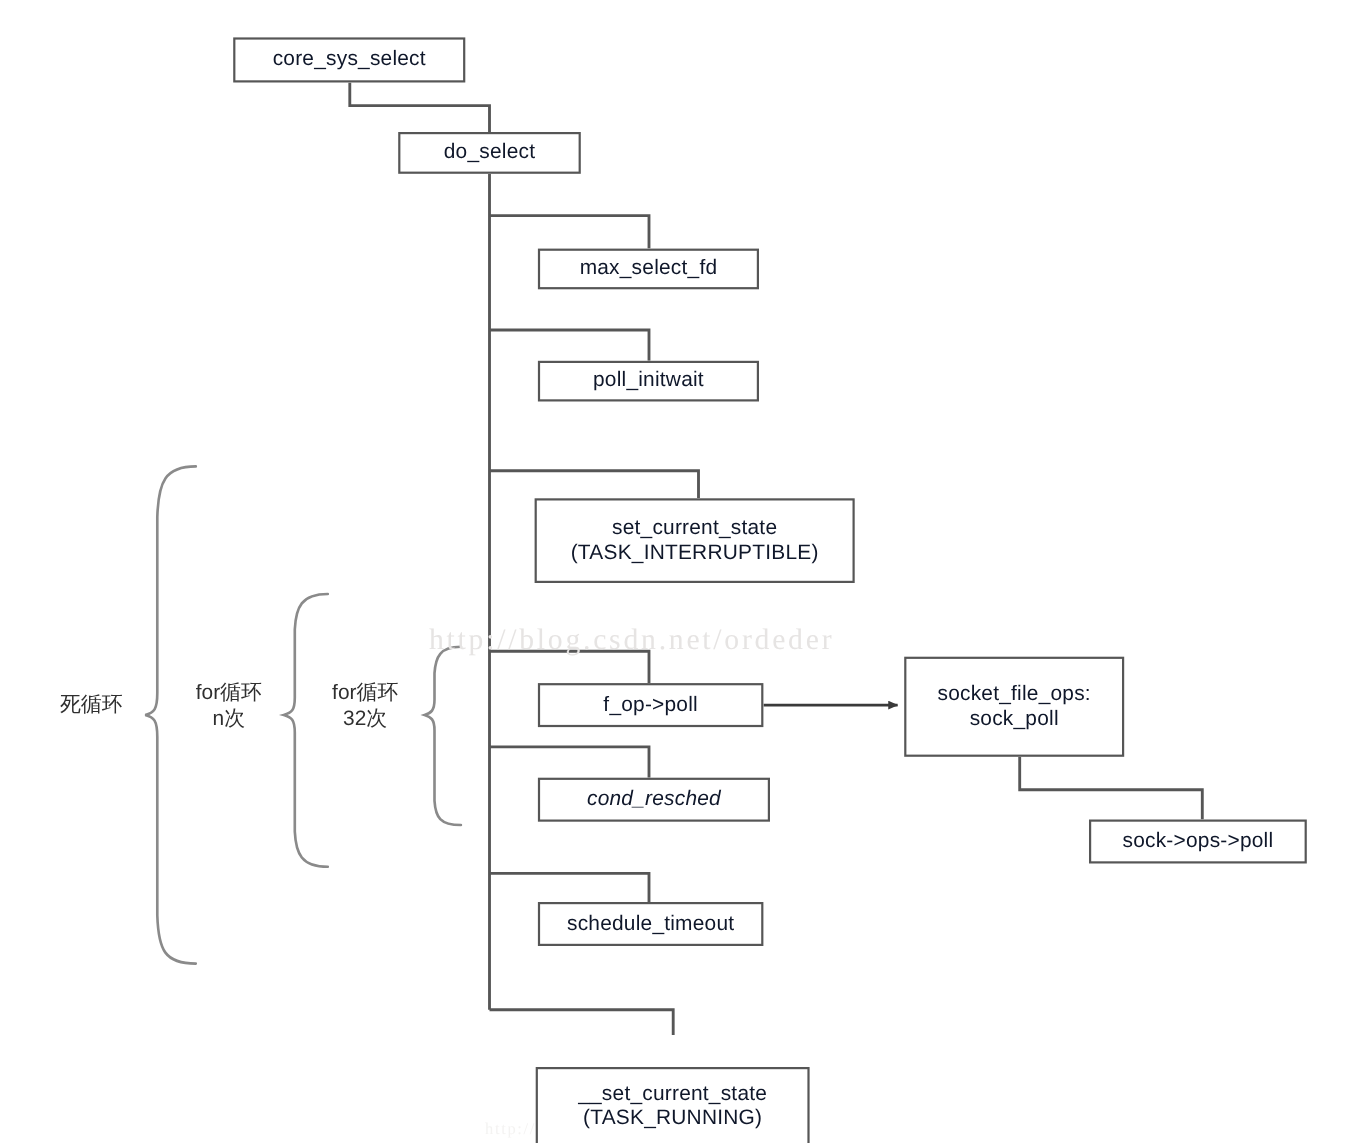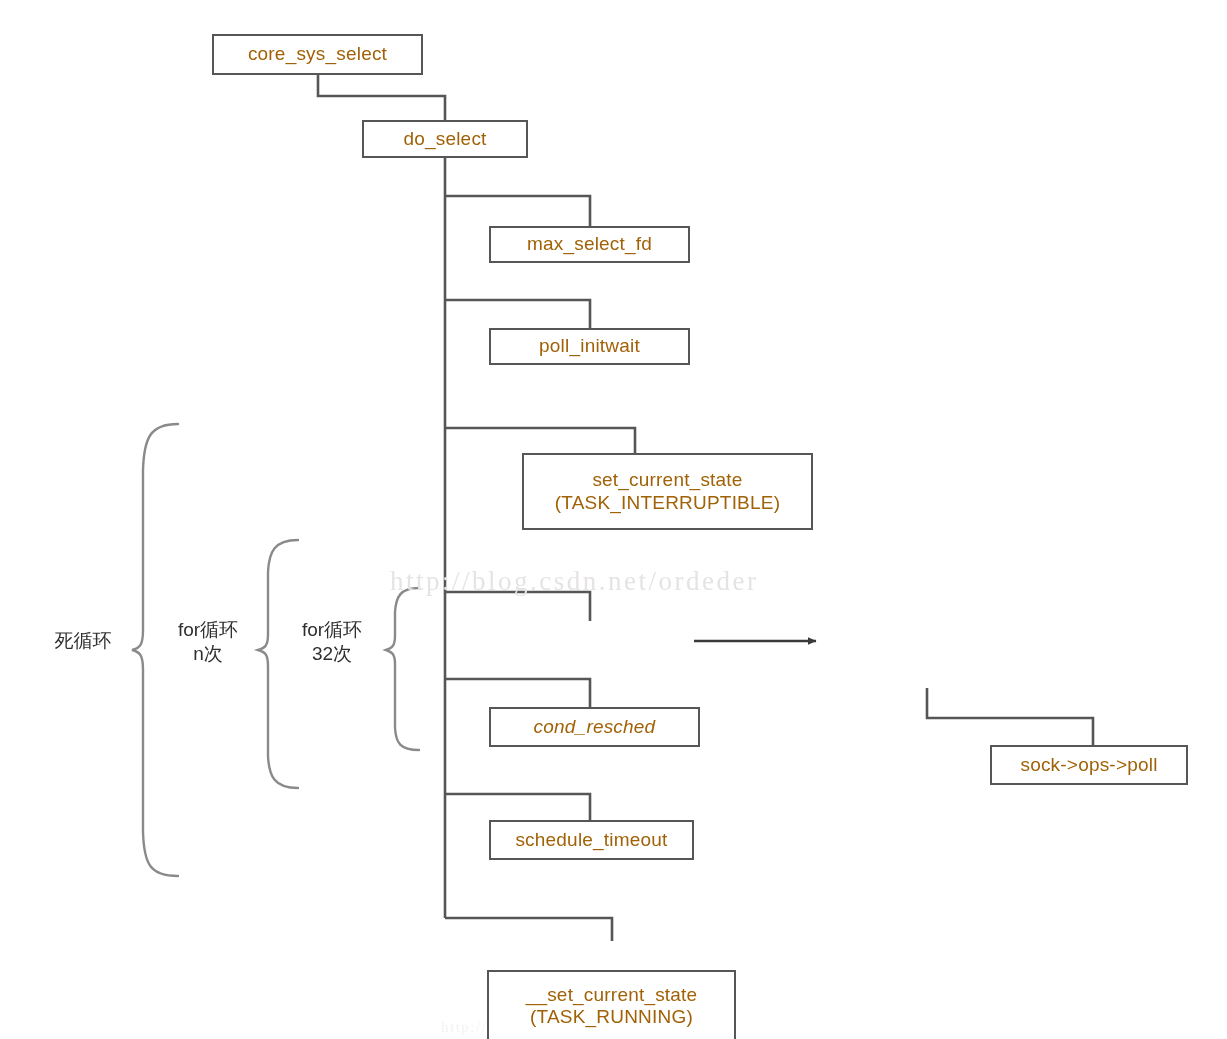--- a/index.html
+++ b/index.html
@@ -25,21 +25,21 @@
   }
   .node {
     position: absolute;
     box-sizing: border-box;
     background: #ffffff;
     border: 2px solid #565656;
     display: flex;
     align-items: center;
     justify-content: center;
     text-align: center;
-    color: #a16207;
+    color: #0f172a;
     font-size: 19px;
     line-height: 1.18;
     letter-spacing: 0.2px;
     white-space: pre-line;
     z-index: 3;
   }
   .brace-label {
     position: absolute;
     text-align: center;
     color: #2f2f2f;
@@ -138,27 +138,30 @@
 32次</div>
 
   <div class="node" style="left:212px; top:34px; width:211px; height:41px;">core_sys_select</div>
 
   <div class="node" style="left:362px; top:120px; width:166px; height:38px;">do_select</div>
 
   <div class="node" style="left:489px; top:226px; width:201px; height:37px;">max_select_fd</div>
 
   <div class="node" style="left:489px; top:328px; width:201px; height:37px;">poll_initwait</div>
 
-  <div class="node" style="left:486px; top:453px; width:291px; height:77px;margin-left:36px;">set_current_state
+  <div class="node" style="left:486px; top:453px; width:291px; height:77px;">set_current_state
 (TASK_INTERRUPTIBLE)</div>
 
+  <div class="node" style="left:489px; top:621px; width:205px; height:40px;">f_op-&gt;poll</div>
 
   <div class="node" style="left:489px; top:707px; width:211px; height:40px;font-style:italic;">cond_resched</div>
 
   <div class="node" style="left:489px; top:820px; width:205px; height:40px;">schedule_timeout</div>
 
   <div class="node" style="left:487px; top:941px; width:249px; height:72px;margin-top:29px;">__set_current_state
 (TASK_RUNNING)</div>
 
+  <div class="node" style="left:822px; top:597px; width:200px; height:91px;">socket_file_ops:
+sock_poll</div>
 
   <div class="node" style="left:990px; top:745px; width:198px; height:40px;">sock-&gt;ops-&gt;poll</div>
 
 </div>
 
 </body></html>

